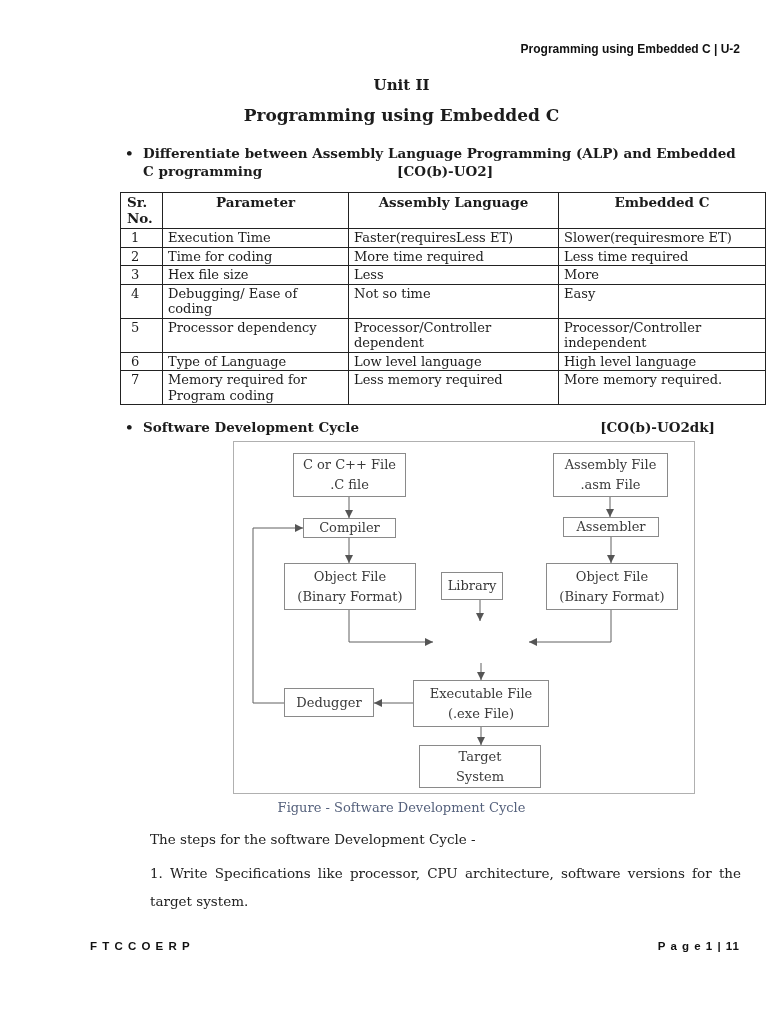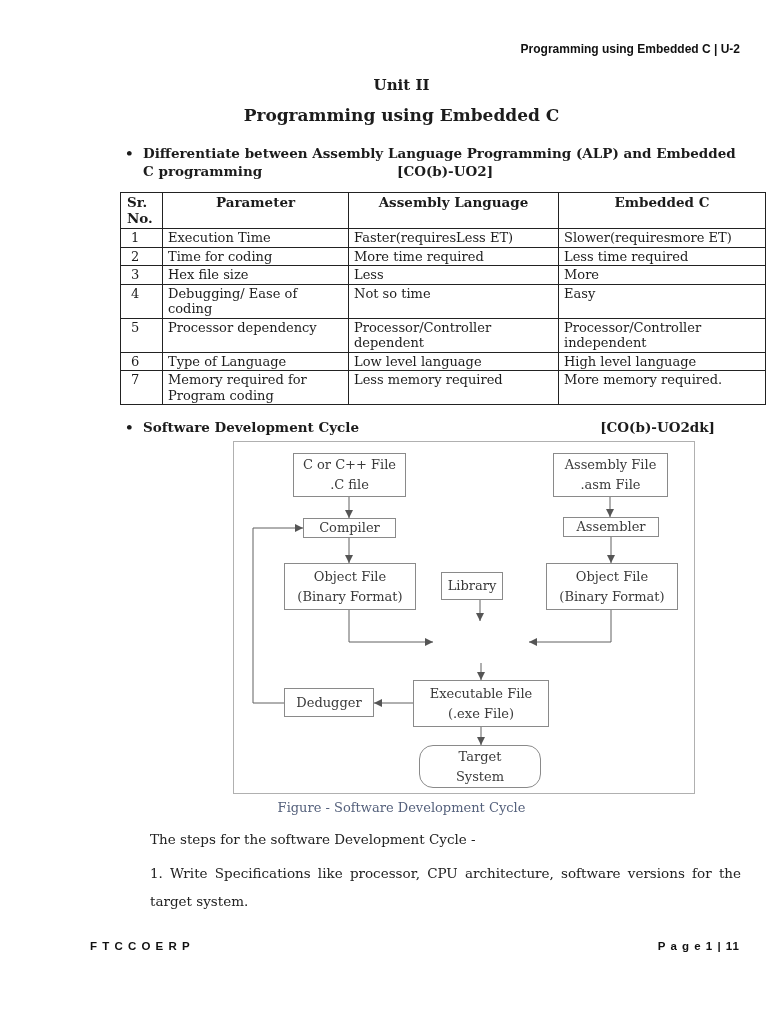--- a/index.html
+++ b/index.html
@@ -66,21 +66,21 @@
   .box-cfile     { left:59px;  top:11px;  width:113px; height:44px; }
   .box-asmfile   { left:319px; top:11px;  width:115px; height:44px; }
   .box-compiler  { left:69px;  top:76px;  width:93px;  height:20px; }
   .box-assembler { left:329px; top:75px;  width:96px;  height:20px; }
   .box-objleft   { left:50px;  top:121px; width:132px; height:47px; }
   .box-library   { left:207px; top:130px; width:62px;  height:28px; }
   .box-objright  { left:312px; top:121px; width:132px; height:47px; }
   .box-linker    { left:199px; top:179px; width:96px;  height:42px; border-radius:50%; }
   .box-exe       { left:179px; top:238px; width:136px; height:47px; }
   .box-debugger  { left:50px;  top:246px; width:90px;  height:29px; }
-  .box-target    { left:185px; top:303px; width:122px; height:43px;border-radius:14px; }
+  .box-target    { left:185px; top:303px; width:122px; height:43px; }
 
   .caption { margin-top:6px; text-align:center; font-size:13px; line-height:15px; color:#55617c; }
 
   
   .body1 { margin:16px 27px 0 115px; font-size:13.5px; line-height:16px; color:#222; }
   .body2 { margin:12px 27px 0 115px; font-size:13.5px; line-height:28px; text-align:justify; color:#222; }
 </style>
 </head>
 <body>
 

